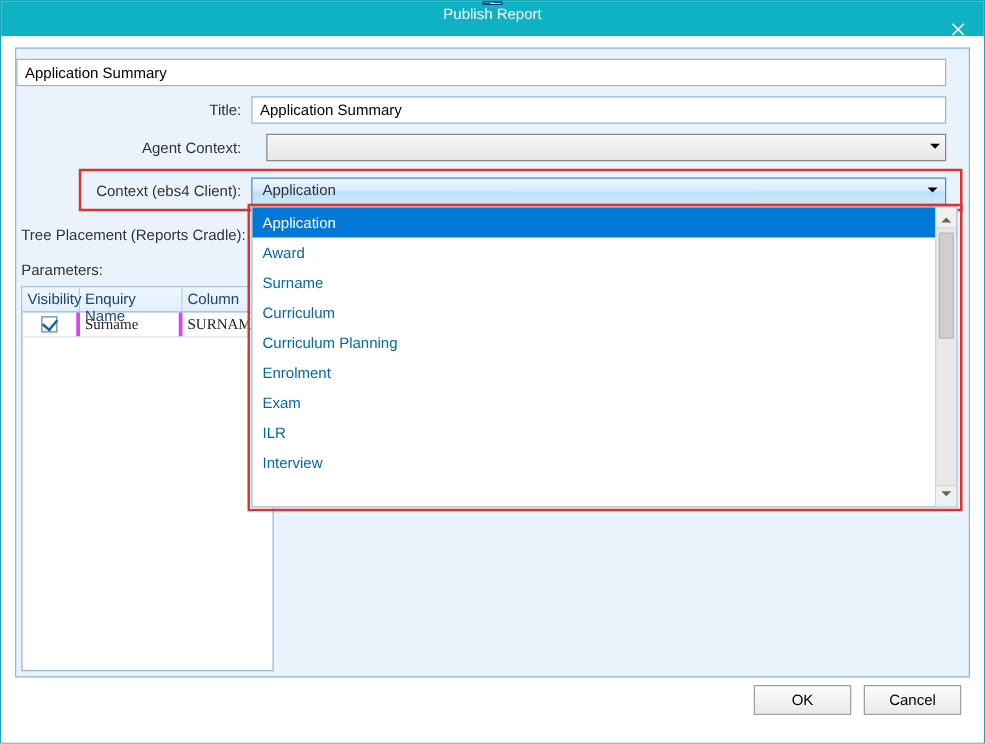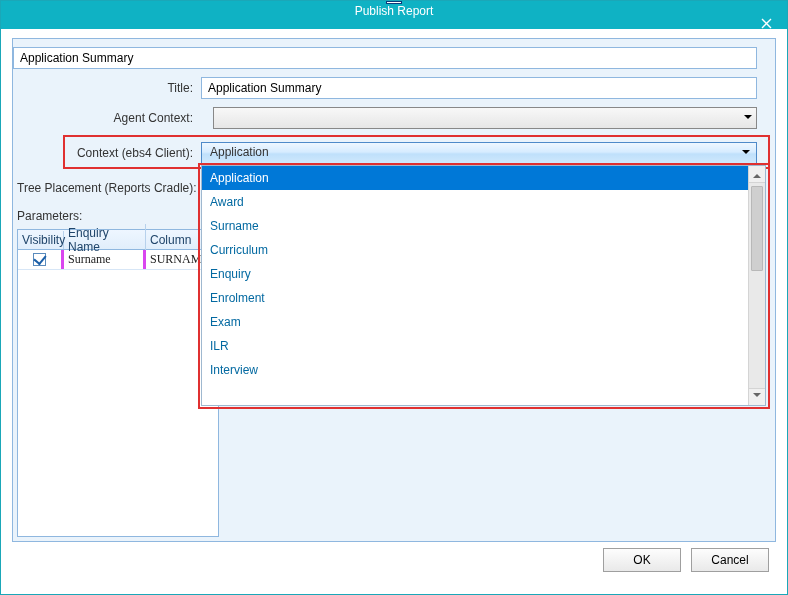--- a/index.html
+++ b/index.html
@@ -120,21 +120,21 @@
   .dd-scroll .btn.top::after { top:4px; border-bottom-color:#666; }
   .dd-scroll .btn.bot::after { bottom:4px; border-top-color:#666; }
   .dd-scroll .thumb { position:absolute; left:2px; right:2px; background:#cfcfcf; border:1px solid #b8b8b8; border-radius:1px; }
 
   .plain-label { position:absolute; font-size:12px; color:#333; }
 
   .grid {
     position:absolute; left:4px; top:214px; right:556px; bottom:4px;
     background:#fff; border:1px solid #8fb7df;
   }
-  .grid-head { display:flex; height:20px; background:linear-gradient(#eef6ff,#e1eefb); border-bottom:1px solid #8fb7df;align-items:center; }
+  .grid-head { display:flex; height:20px; background:linear-gradient(#eef6ff,#e1eefb); border-bottom:1px solid #8fb7df; }
   .gh { border-right:1px solid #b7d1ec; padding:2px 4px; font-size:12px; color:#20456a; }
   .gh.v { width:46px; }
   .gh.d { width:82px; }
   .gh.c { flex:1; }
   .grid-row { display:flex; height:20px; border-bottom:1px solid #d7e6f6; }
   .gc { border-right:3px solid #d946ef; padding:2px 4px; font-size:12px; color:#222;font-family:Liberation Serif, serif; }
   .gc.v { width:46px; display:flex; align-items:center; justify-content:center; }
   .gc.d { width:82px; }
   .gc.c { flex:1; }
   .chk {
@@ -228,21 +228,21 @@
         <div class="gc d">Surname</div>
         <div class="gc c">SURNAME</div>
       </div>
     </div>
 
     <div class="dropdown" style="left:188px; top:126px; width:565px; height:241px;">
       <div class="dd-item sel">Application</div>
       <div class="dd-item">Award</div>
       <div class="dd-item">Surname</div>
       <div class="dd-item">Curriculum</div>
-      <div class="dd-item">Enquiry</div>
+      <div class="dd-item">Curriculum Planning</div>
       <div class="dd-item">Enrolment</div>
       <div class="dd-item">Exam</div>
       <div class="dd-item">ILR</div>
       <div class="dd-item">Interview</div>
       <div class="dd-scroll">
         <div class="btn top"></div>
         <div class="thumb" style="top:20px; height:85px;"></div>
         <div class="btn bot"></div>
       </div>
     </div>

